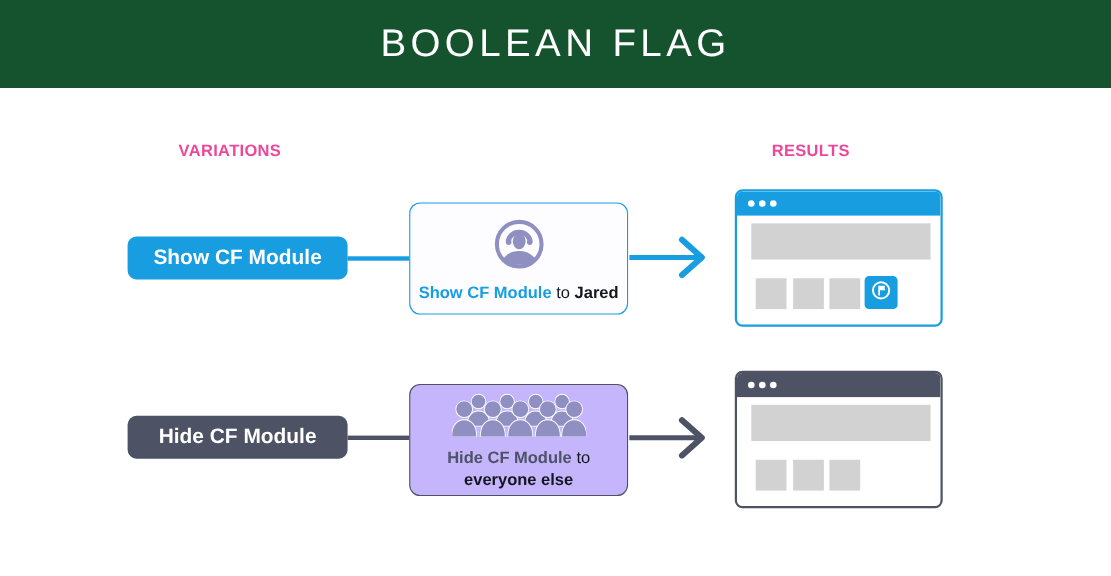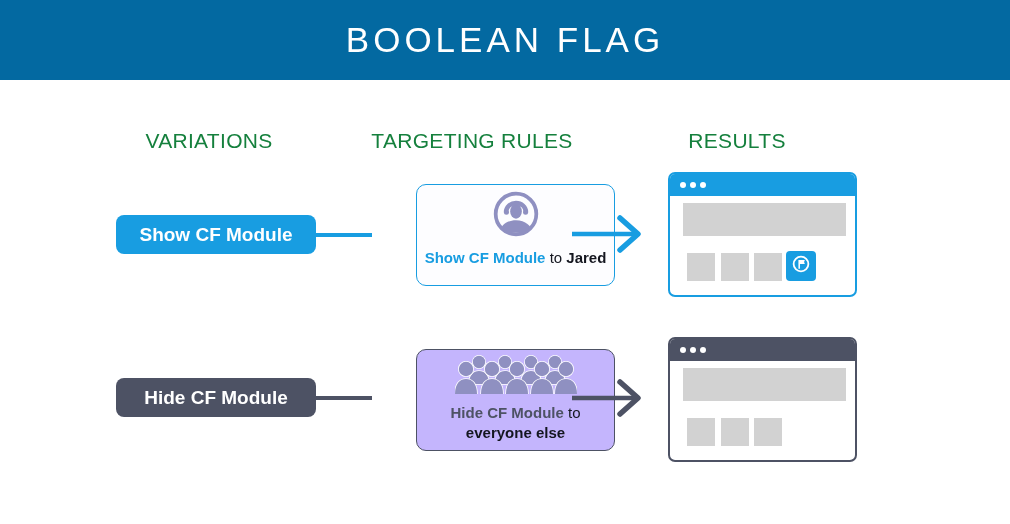--- a/index.html
+++ b/index.html
@@ -5,51 +5,51 @@
   * { margin:0; padding:0; box-sizing:border-box; }
   html,body { background:#ffffff; }
   body { font-family:"Liberation Sans", sans-serif; }
   .page {
     position:relative; width:1010px; height:524px; background:#ffffff;
     overflow:hidden;
   }
   
   .header-band {
     position:absolute; left:0; top:0; width:1010px; height:80px;
-    background:#0369a1; display:flex; align-items:center; justify-content:center;text-align:center;
+    background:#14532d; display:flex; align-items:center; justify-content:center;text-align:center;
   }
   .header-title {
     color:#ffffff; font-size:35px; font-weight:400; letter-spacing:4px;
   }
   
   .col-header {
-    position:absolute; top:129px; font-size:21px; font-weight:400;
-    color:#15803d; letter-spacing:0.3px; transform:translateX(-50%);
+    position:absolute; top:129px; font-size:15px; font-weight:700;
+    color:#ec4899; letter-spacing:0.3px; transform:translateX(-50%);
     white-space:nowrap;
   }
   .col-variations { left:209px; }
   .col-rules     { left:472px; }
   .col-results   { left:737px; }
   
   .var-btn {
     position:absolute; left:116px; width:200px; height:39px; border-radius:8px;
     display:flex; align-items:center; justify-content:center;
     color:#ffffff; font-size:19px; font-weight:700; border:none; cursor:default;
   }
   .var-btn.blue  { top:215px; background:#189de1; }
   .var-btn.slate { top:378px; background:#4d5264; }
   
   .connector { position:absolute; left:316px; width:56px; height:4px; }
   .connector.blue  { top:233px; background:#189de1; }
   .connector.slate { top:396px; background:#4d5264; }
   
   .rule-box {
     position:absolute; left:372px; width:199px; height:102px; border-radius:10px;
-    display:flex; flex-direction:column; align-items:center; justify-content:flex-start;
-    gap:5px; padding-top:4px;margin-left:44px;
+    display:flex; flex-direction:column; align-items:center; justify-content:center;
+    gap:5px; padding-top:4px;
   }
   .rule-box.blue  { top:184px; background:#fdfdff; border:1.5px solid #189de1; }
   .rule-box.slate { top:349px; background:#c4b5fd; border:1.5px solid #4d5264; }
   .rule-text { font-size:15px; color:#14161f; text-align:center; line-height:1.35; }
   .flag-blue  { color:#189de1; font-weight:700; }
   .flag-slate { color:#4d5264; font-weight:700; }
   .target-bold { color:#14161f; font-weight:700; }
   
   .arrow { position:absolute; left:572px; width:74px; height:40px; }
   .arrow.blue  { top:214px; }
@@ -82,21 +82,20 @@
 </head>
 <body>
 
 <div class="page">
 
   <div class="header-band">
     <div class="header-title">BOOLEAN FLAG</div>
   </div>
 
   <div class="col-header col-variations">VARIATIONS</div>
-  <div class="col-header col-rules">TARGETING RULES</div>
   <div class="col-header col-results">RESULTS</div>
 
   <button class="var-btn blue">Show CF Module</button>
   <div class="connector blue"></div>
 
   <div class="rule-box blue">
     <span>
       <svg width="50" height="50" viewBox="0 0 48 48">
         <defs>
             <clipPath id="uc">

